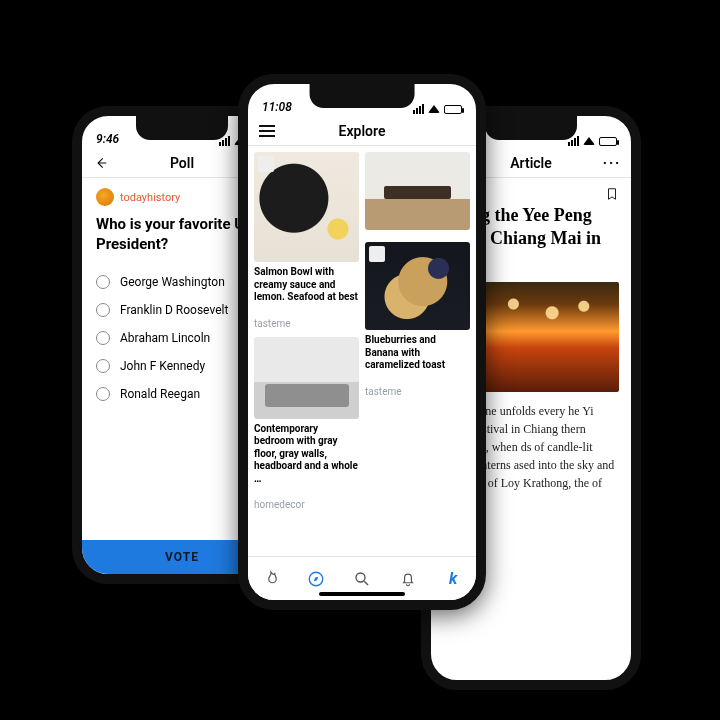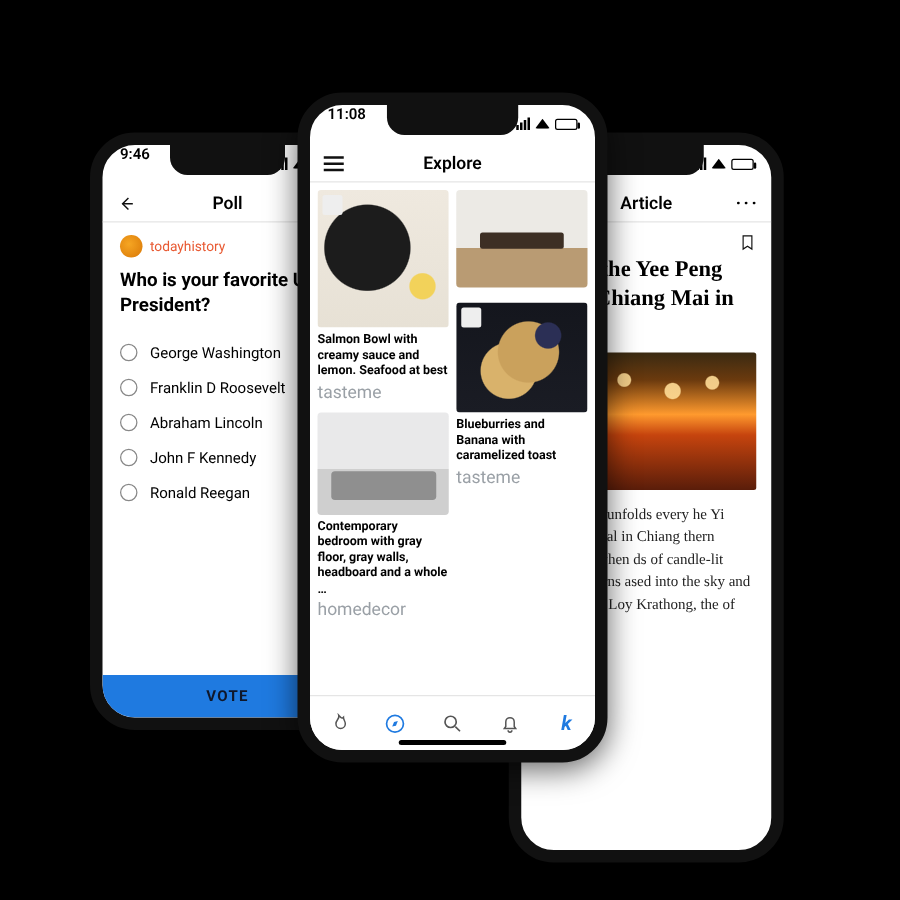--- a/index.html
+++ b/index.html
@@ -26,23 +26,23 @@
     top: 0; left: 50%;
     transform: translateX(-50%);
     width: 46%; height: 24px;
     background: #111;
     border-bottom-left-radius: 14px;
     border-bottom-right-radius: 14px;
     z-index: 50;
   }
   .statusbar {
     height: 32px;
-    display: flex; justify-content: space-between;
+    display: flex; align-items: flex-end; justify-content: space-between;
     padding: 0 14px 2px 14px;
-    font-size: 12px; font-weight: 600;
+    font-size: 12px; font-weight: 600; font-style: italic;
   }
   .statusbar .icons { display:flex; gap:4px; align-items:center; }
   .bars { display:inline-flex; gap:1px; align-items:flex-end; }
   .bars i{ width:2px; background:#000; display:inline-block;}
   .bars i:nth-child(1){height:4px}.bars i:nth-child(2){height:6px}
   .bars i:nth-child(3){height:8px}.bars i:nth-child(4){height:10px}
   .wifi{ width:0;height:0; border-left:6px solid transparent;border-right:6px solid transparent;border-bottom:8px solid #000; border-radius:2px;}
   .batt{ width:18px;height:9px;border:1px solid #000;border-radius:2px;position:relative;}
   .batt:after{content:"";position:absolute;right:-3px;top:2px;width:2px;height:5px;background:#000;border-radius:1px;}
 
@@ -92,39 +92,39 @@
   }
   .card{
     display:inline-block; width:100%;
     margin-bottom:8px; break-inside:avoid;
   }
   .thumb{
     width:100%; border-radius:3px;
     background:#ccc;
   }
   .card .t{ font-size:10px; font-weight:700; line-height:1.25; margin-top:4px;}
-  .card .s{ font-size:14px; color:#9aa0a6; margin-top:2px;}
+  .card .s{ font-size:10px; color:#9aa0a6; margin-top:14px;}
   .badge{
     position:absolute; width:16px; height:16px; background:#eee; border-radius:2px;
     margin:4px;
   }
   .thumbwrap{ position:relative; }
 
   .tabbar{
     position:absolute; left:0; right:0; bottom:0; height:44px;
     border-top:1px solid #e5e5e5; background:#fff;
     display:flex; align-items:center; justify-content:space-around;
   }
   .tabbar .tab{ width:20px; height:20px; display:flex; align-items:center; justify-content:center; color:#555;}
   .tabbar .tab.active{ color:#1f7ae0; }
   .homebar{ position:absolute; bottom:4px; left:50%; transform:translateX(-50%); width:86px; height:4px; border-radius:3px; background:#000;}
 
   
   .phone.article{
-    left: 407px; top: 106px;
+    left: 421px; top: 106px;
     width: 220px; height: 584px;
     z-index: 1;
   }
   .article-body{ padding: 8px 12px; font-size:12px; height:calc(100% - 62px); overflow:hidden;}
   .bm{ float:right; }
   .headline{ font-family: Georgia, 'Times New Roman', serif; font-size:18px; font-weight:700; line-height:1.25; margin:18px 0 10px 0; clear:both;}
   .hero{
     width:100%; height:110px; border-radius:2px;
     background: linear-gradient(#3a2a12 0%, #6b3a0e 20%, #ff9a2e 45%, #c6440e 60%, #5a1d0a 100%);
     position:relative; margin-bottom:10px;

